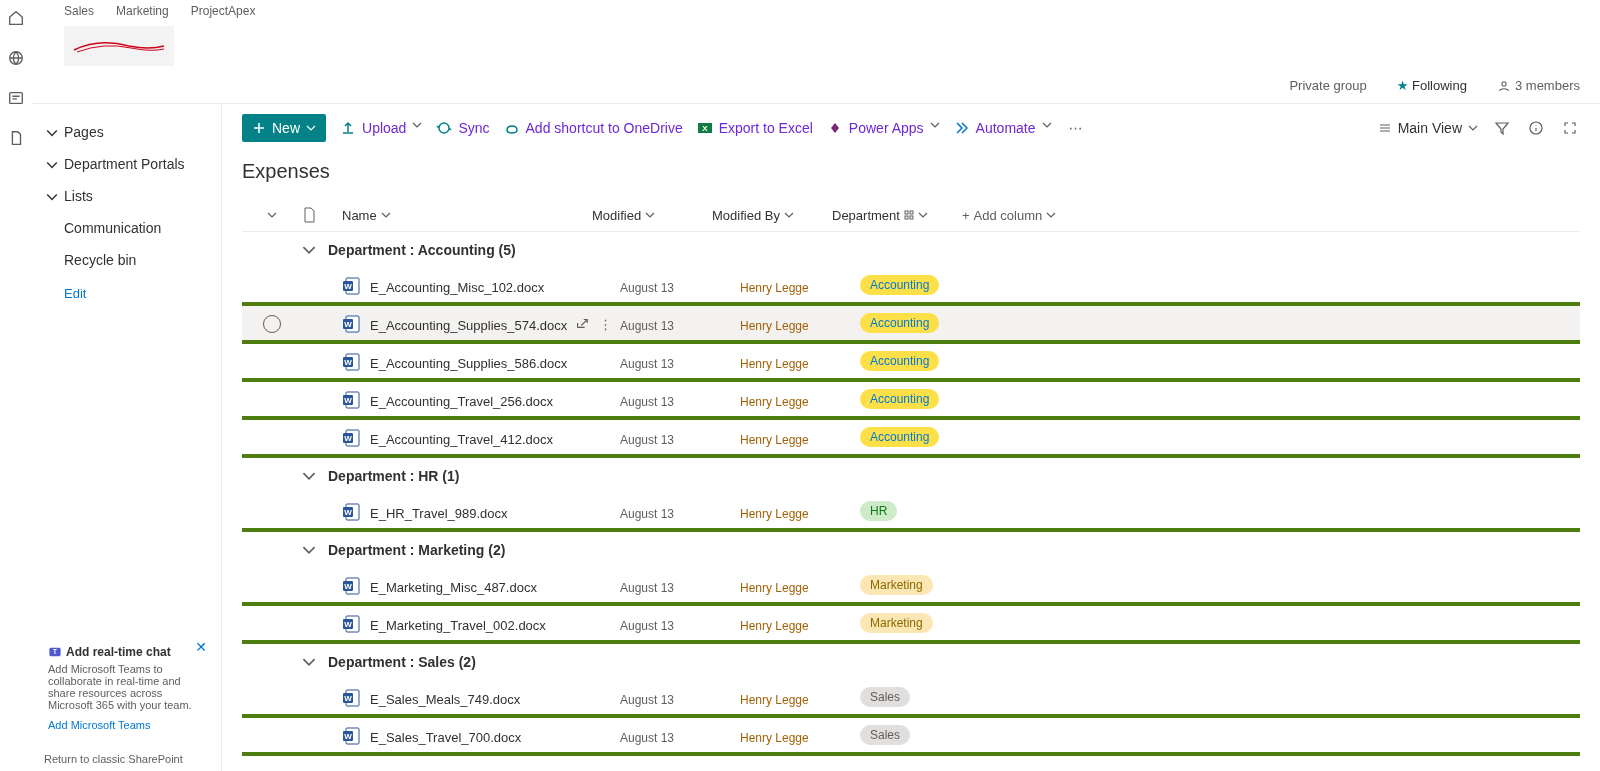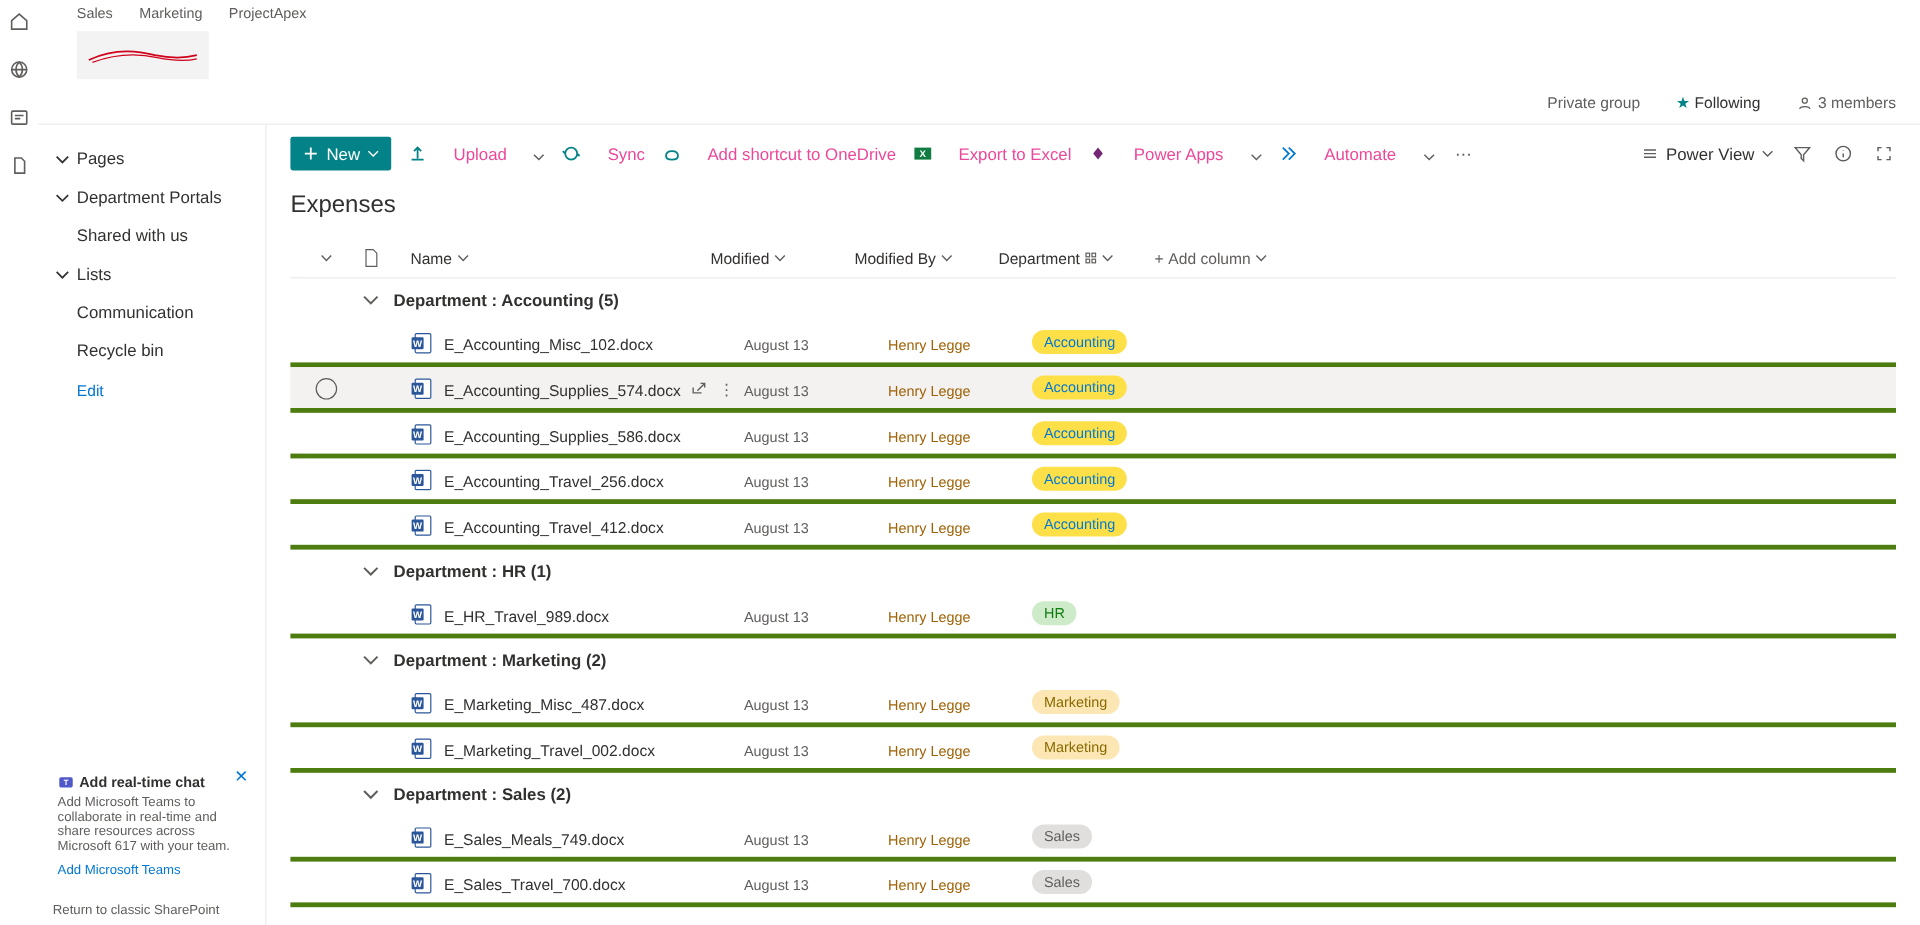--- a/index.html
+++ b/index.html
@@ -41,21 +41,21 @@
 .promo-title { font-weight: 600; font-size: 12px; color: #323130; margin-bottom: 4px; display: flex; align-items: center; gap: 4px; }
 .promo-link { color: #0078d4; font-size: 11px; margin-top: 8px; cursor: pointer; }
 .return-link { font-size: 11px; color: #605e5c; padding: 6px 12px; cursor: pointer; }
 
 
 .content { flex: 1; display: flex; flex-direction: column; overflow: hidden; }
 
 
 .cmdbar { display: flex; align-items: center; padding: 10px 20px; gap: 14px; }
 .btn-new { background: #038387; color: #fff; border: none; border-radius: 2px; padding: 6px 10px; display: flex; align-items: center; gap: 6px; font-size: 14px; cursor: pointer; }
-.cmd-item { display: flex; align-items: flex-end; gap: 22px; color: #ec4899; font-size: 14px; cursor: pointer; }
+.cmd-item { display: flex; align-items: flex-start; gap: 6px; color: #6d28d9; font-size: 14px; cursor: pointer; }
 .cmd-item svg { width: 16px; height: 16px; }
 .cmd-icon-green svg { stroke: #038387; fill: none; stroke-width: 1.5; }
 .cmd-spacer { flex: 1; }
 .view-switch { display: flex; align-items: center; gap: 6px; color: #323130; cursor: pointer; }
 .icon-btn { width: 20px; height: 20px; display: flex; align-items: center; justify-content: center; cursor: pointer; color: #605e5c; }
 
 .list-title { font-size: 20px; font-weight: 400; padding: 8px 20px 16px; }
 
 
 .table-area { flex: 1; overflow-y: auto; padding: 0 20px; }
@@ -171,41 +171,40 @@
               <use href="#chev-down"></use>
             </svg>
           <span>Pages</span>
         </div>
         <div class="nav-item">
           <svg class="chev" viewBox="0 0 10 10">
               <use href="#chev-down"></use>
             </svg>
           <span>Department Portals</span>
         </div>
-        <div class="nav-item">Shared with us</div>
         <div class="nav-item">
           <svg class="chev" viewBox="0 0 10 10">
               <use href="#chev-down"></use>
             </svg>
           <span>Lists</span>
         </div>
         <div class="nav-item sub">Communication</div>
         <div class="nav-item">Recycle bin</div>
         <div class="nav-edit">Edit</div>
         <div class="nav-spacer"></div>
         <div class="promo">
           <span class="promo-close">✕</span>
           <div class="promo-title">
             <svg width="14" height="14" viewBox="0 0 20 20">
                 <rect x="2" y="4" width="16" height="12" rx="2" fill="#5059c9"></rect>
                 <text x="10" y="13" font-size="9" fill="#fff" text-anchor="middle" font-weight="bold">T</text>
               </svg>
             <span>Add real-time chat</span>
           </div>
-          <div>Add Microsoft Teams to collaborate in real-time and share resources across Microsoft 617 with your team.</div>
+          <div>Add Microsoft Teams to collaborate in real-time and share resources across Microsoft 365 with your team.</div>
           <div class="promo-link">Add Microsoft Teams</div>
         </div>
         <div class="return-link">Return to classic SharePoint</div>
       </div>
 
       <div class="content">
 
         <div class="cmdbar">
           <button class="btn-new">
             <svg width="14" height="14" viewBox="0 0 14 14">
@@ -261,21 +260,21 @@
             <svg class="chev-down" viewBox="0 0 10 10" style="color:#605e5c">
                 <use href="#chev-down"></use>
               </svg>
           </div>
           <div class="icon-btn">⋯</div>
           <div class="cmd-spacer"></div>
           <div class="view-switch">
             <svg width="14" height="14" viewBox="0 0 14 14" fill="none" stroke="#605e5c" stroke-width="1.2">
                 <path d="M2 4 H12 M2 7 H12 M2 10 H12"></path>
               </svg>
-            <span>Power View</span>
+            <span>Main View</span>
             <svg class="chev-down" viewBox="0 0 10 10" style="color:#605e5c">
                 <use href="#chev-down"></use>
               </svg>
           </div>
           <div class="icon-btn">
             <svg width="16" height="16" viewBox="0 0 16 16" fill="none" stroke="#605e5c" stroke-width="1.2">
                 <path d="M2 3 H14 L9 9 V14 L7 12 V9 Z"></path>
               </svg>
           </div>
           <div class="icon-btn">

